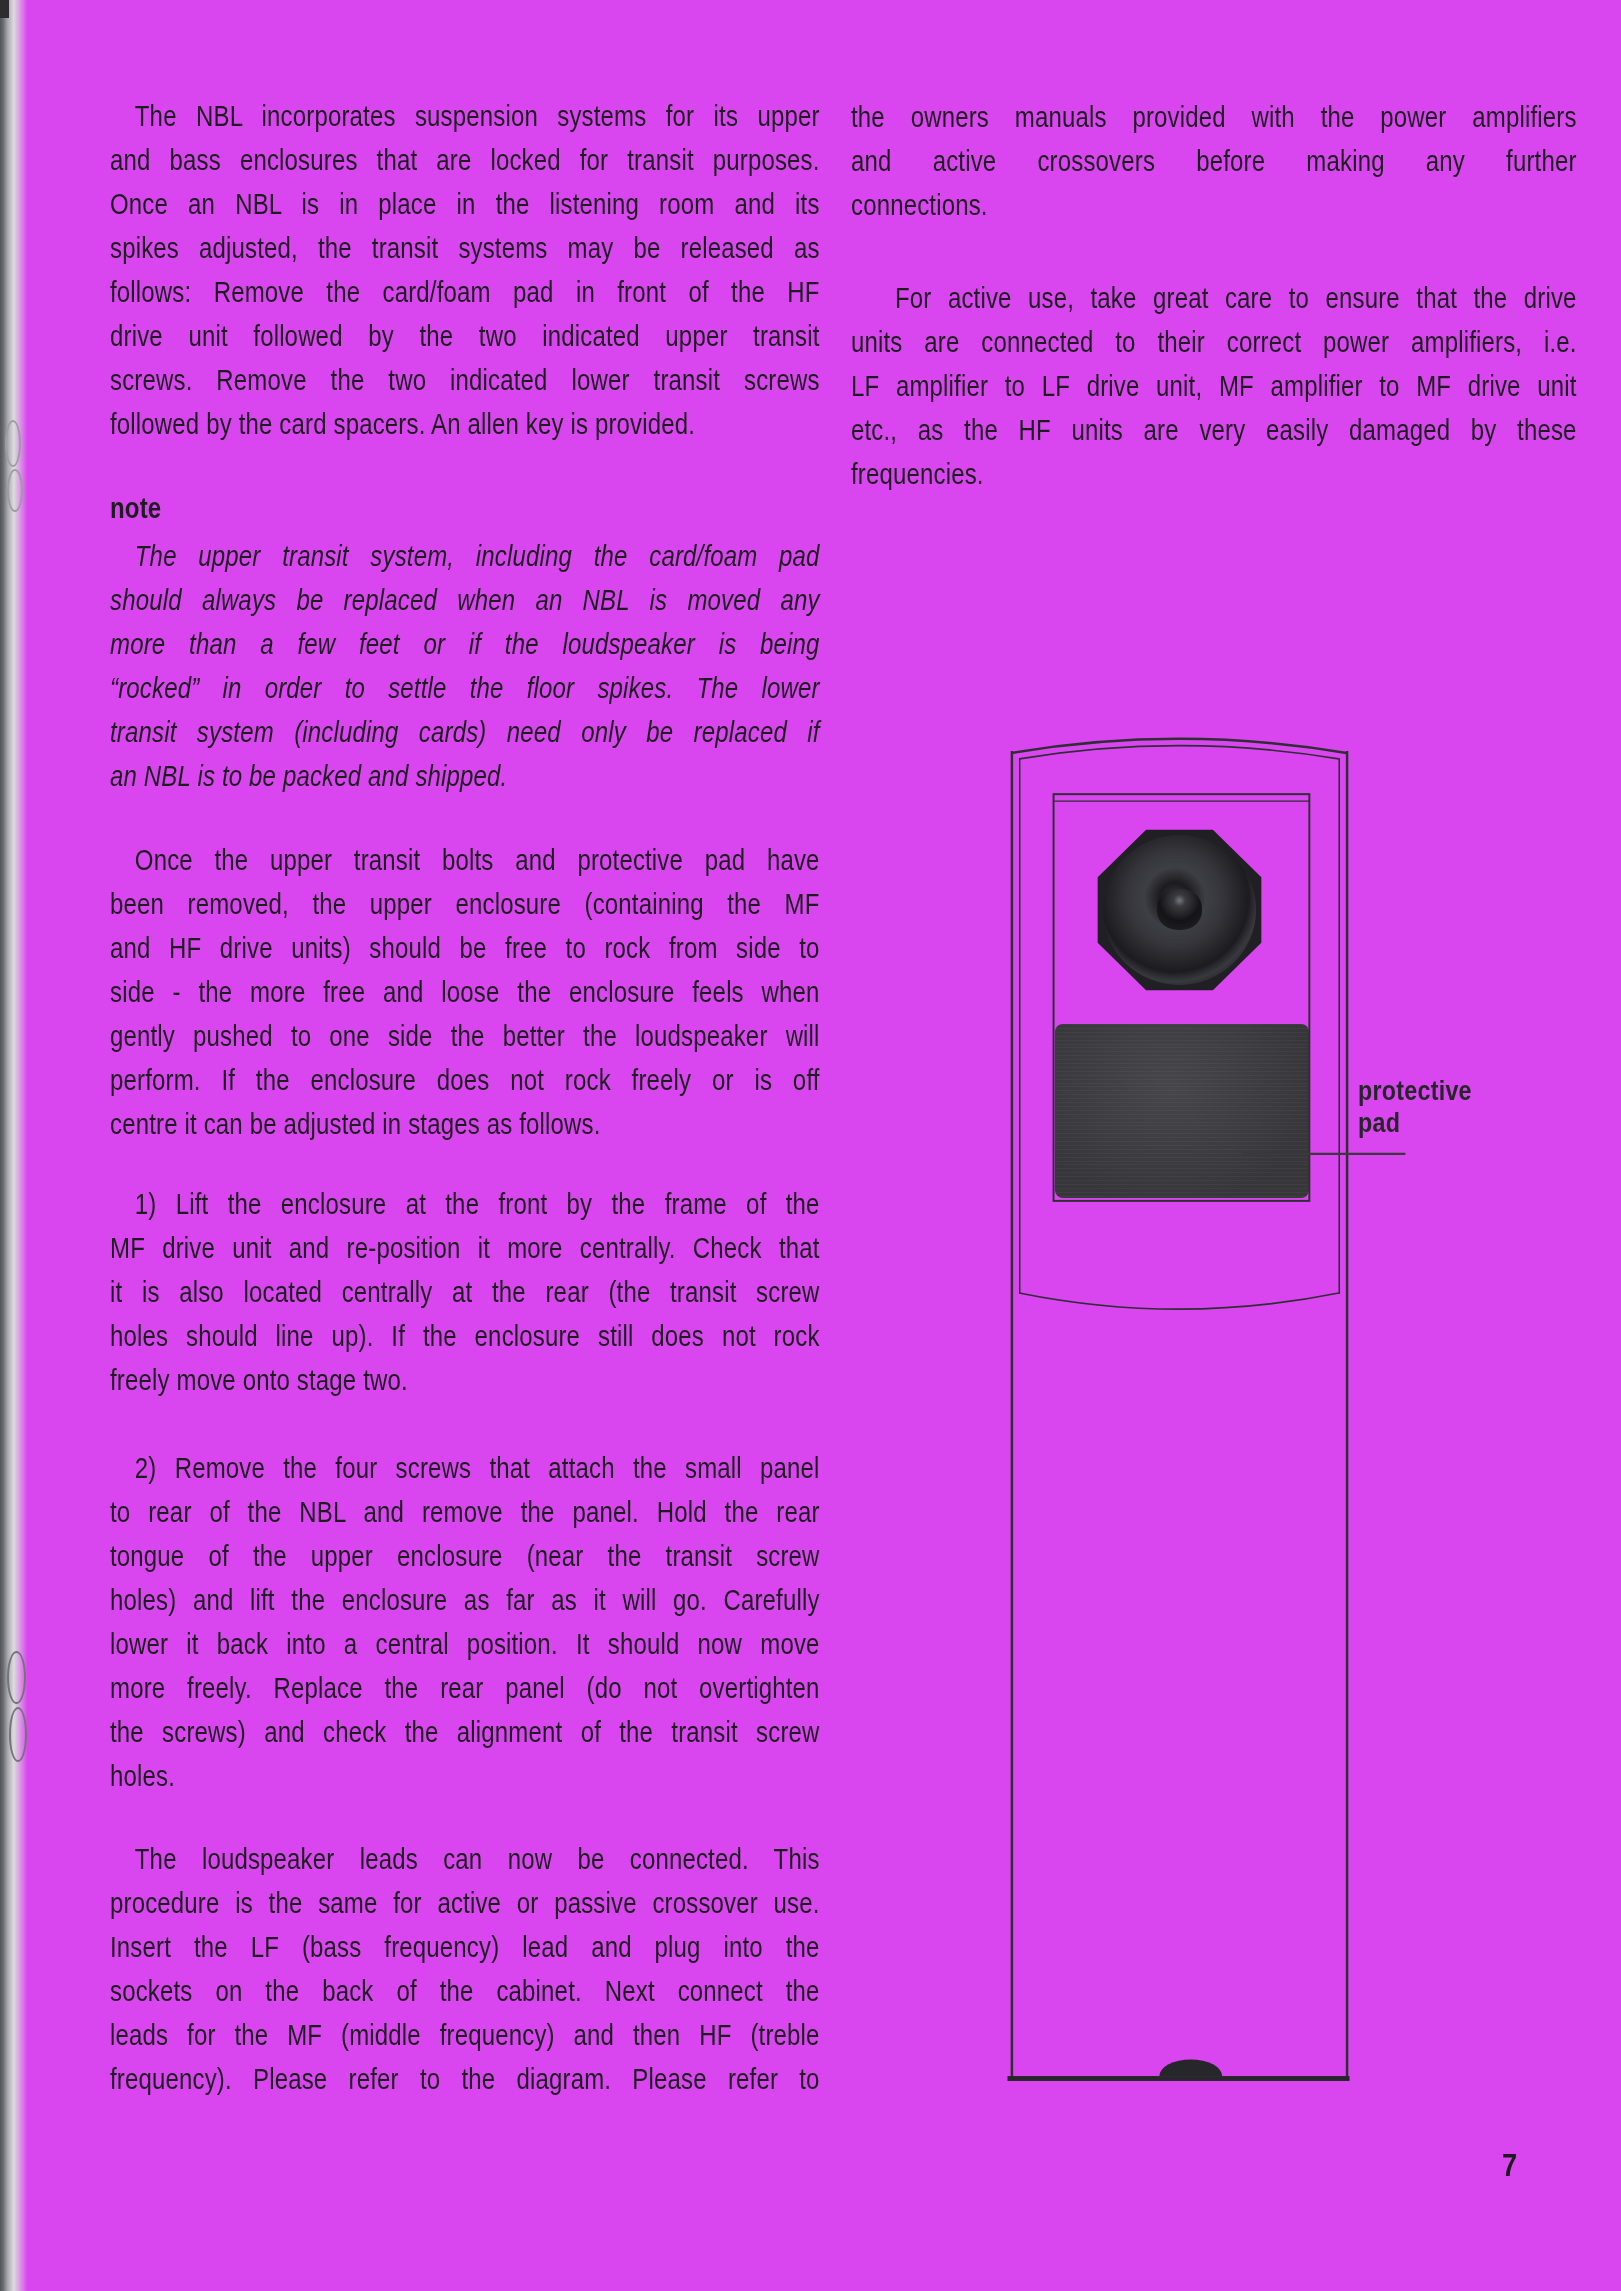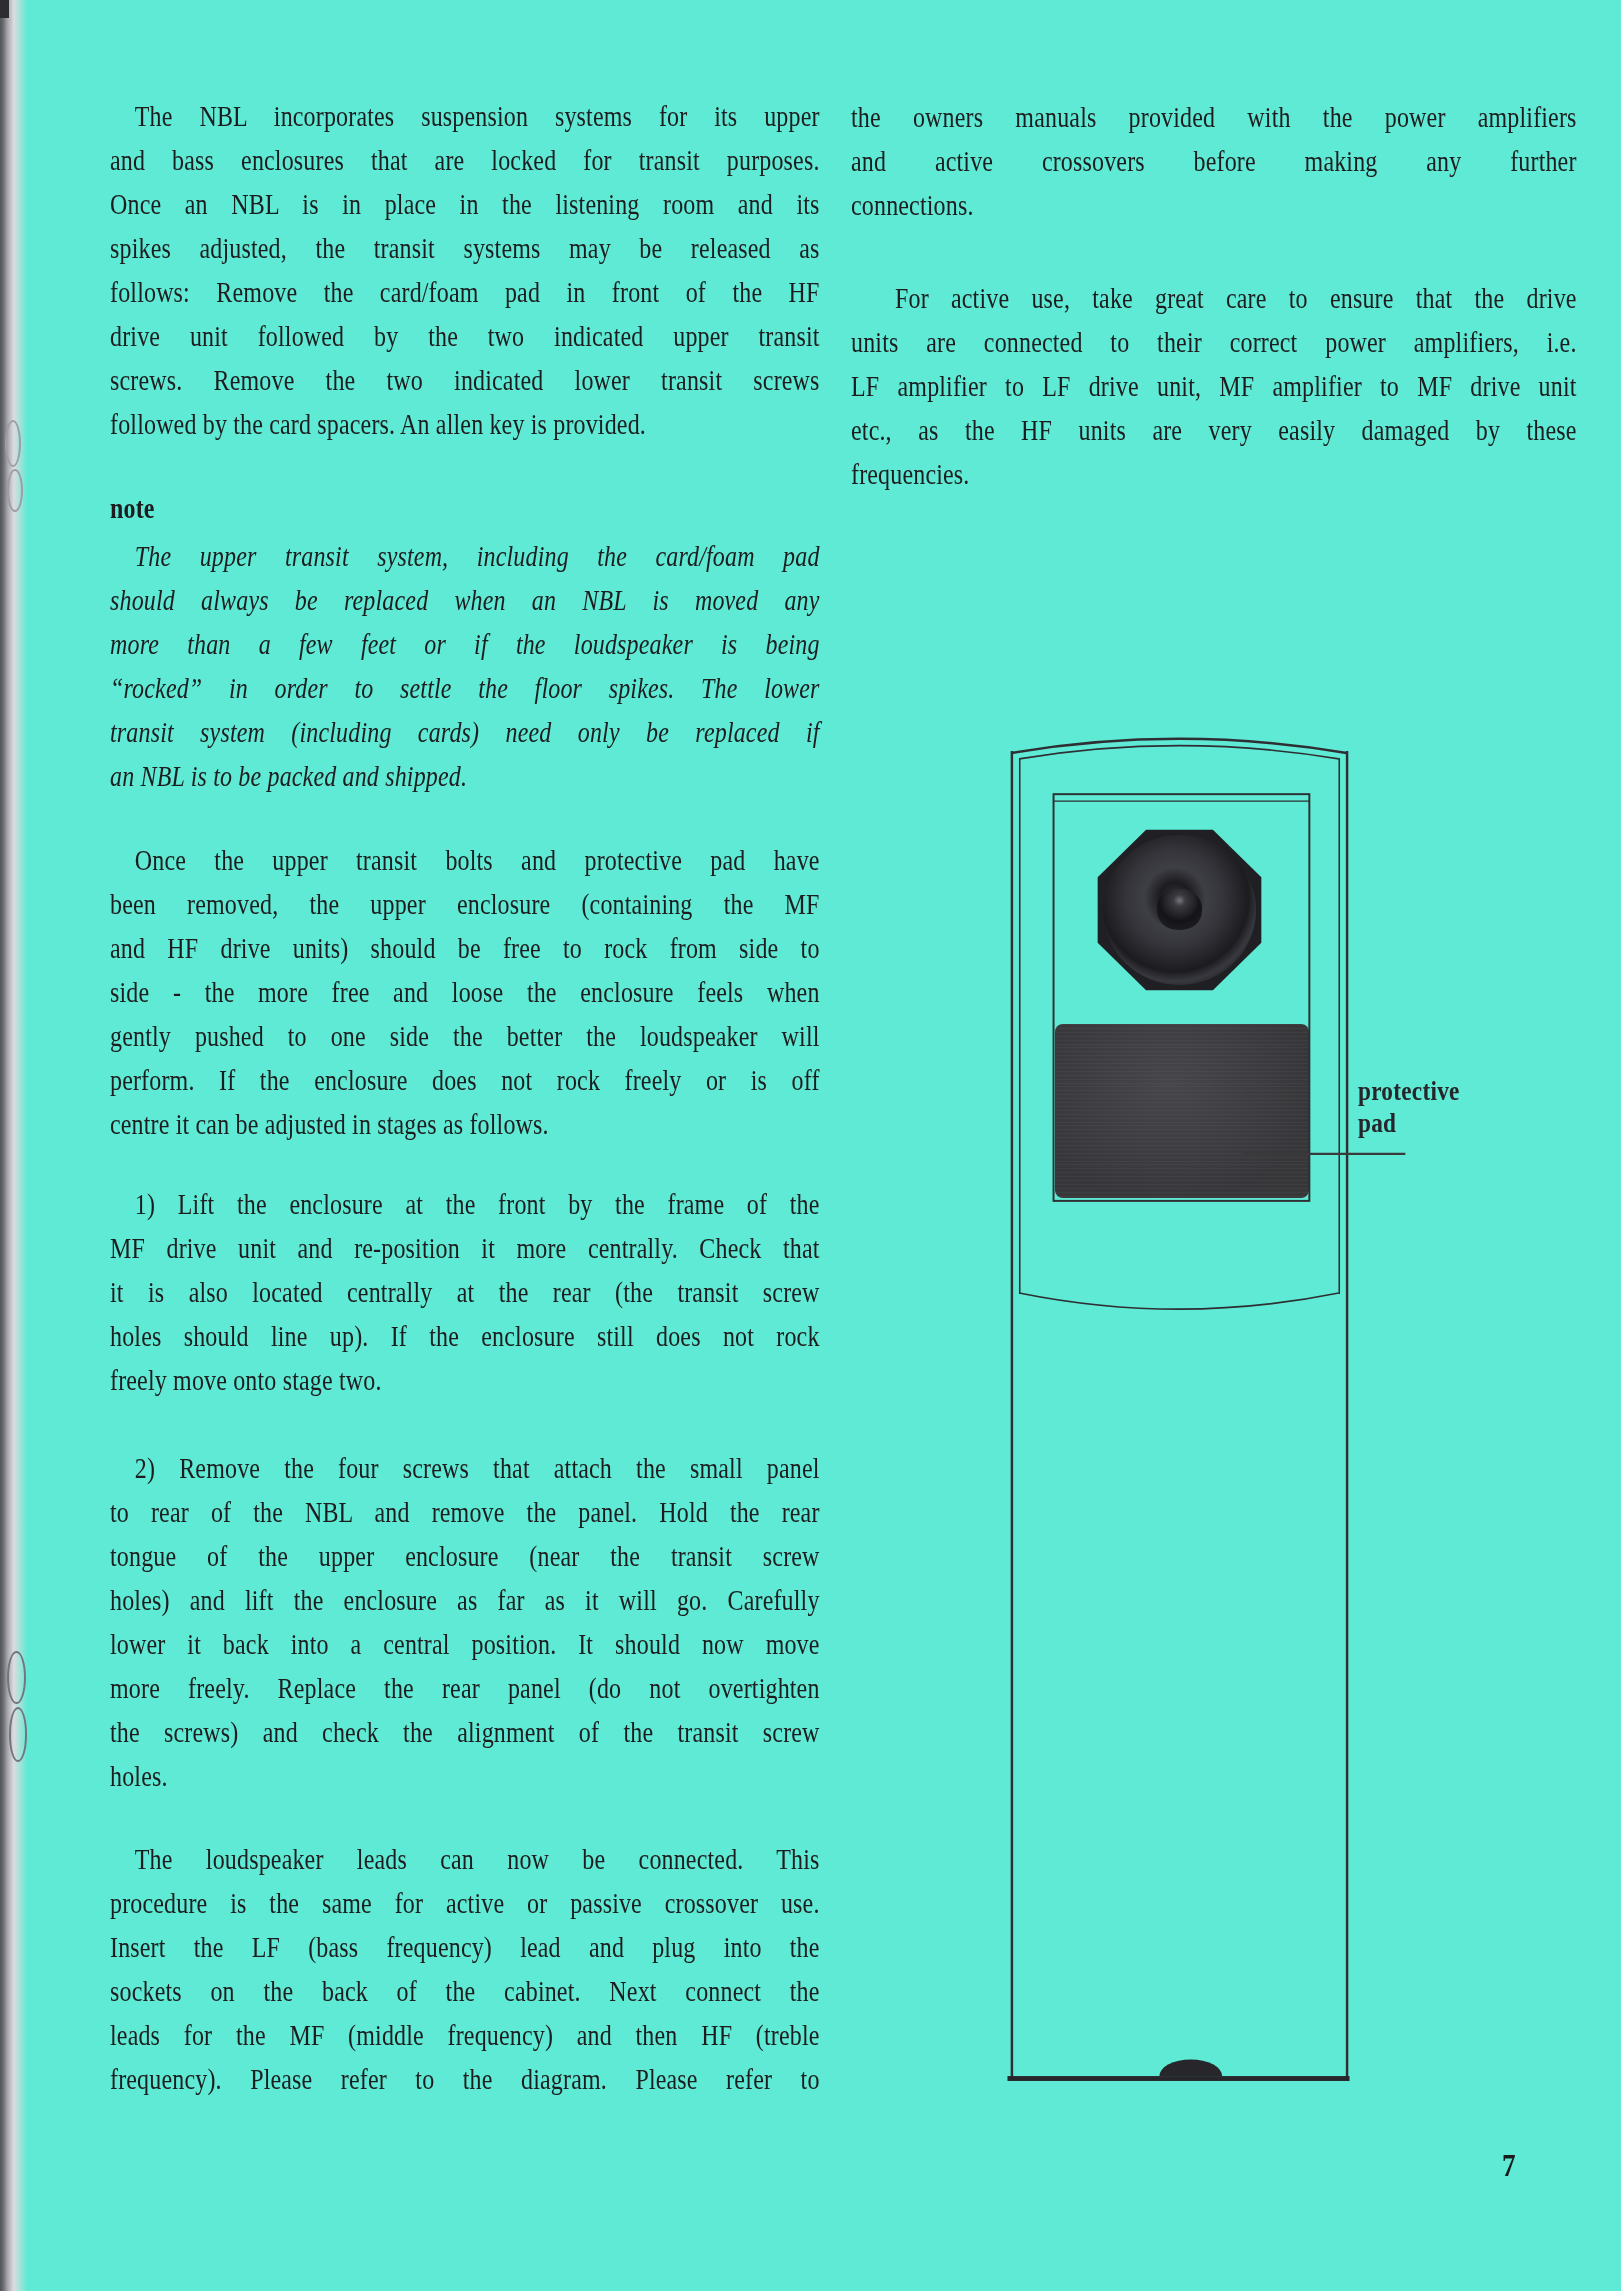--- a/index.html
+++ b/index.html
@@ -1,19 +1,19 @@
 <!DOCTYPE html>
 <html><head>
 <meta charset="utf-8">
 <style>
   html,body{margin:0;padding:0;background:#e8e8e8;}
   .page{
     position:relative;width:1621px;height:2292px;overflow:hidden;
-    background:#5eead4;
-    font-family:Liberation Serif, serif;
+    background:#d946ef;
+    font-family:Liberation Sans, sans-serif;
     color:#1d1d1f;
   }
   
   .col{
     position:absolute;
     font-size:30px;line-height:44px;letter-spacing:0.2px;
     transform:scaleX(.8);transform-origin:0 0;
   }
   .col-left{left:110px;top:94px;width:887px;}
   .col-right{left:851px;top:95px;width:907px;}

